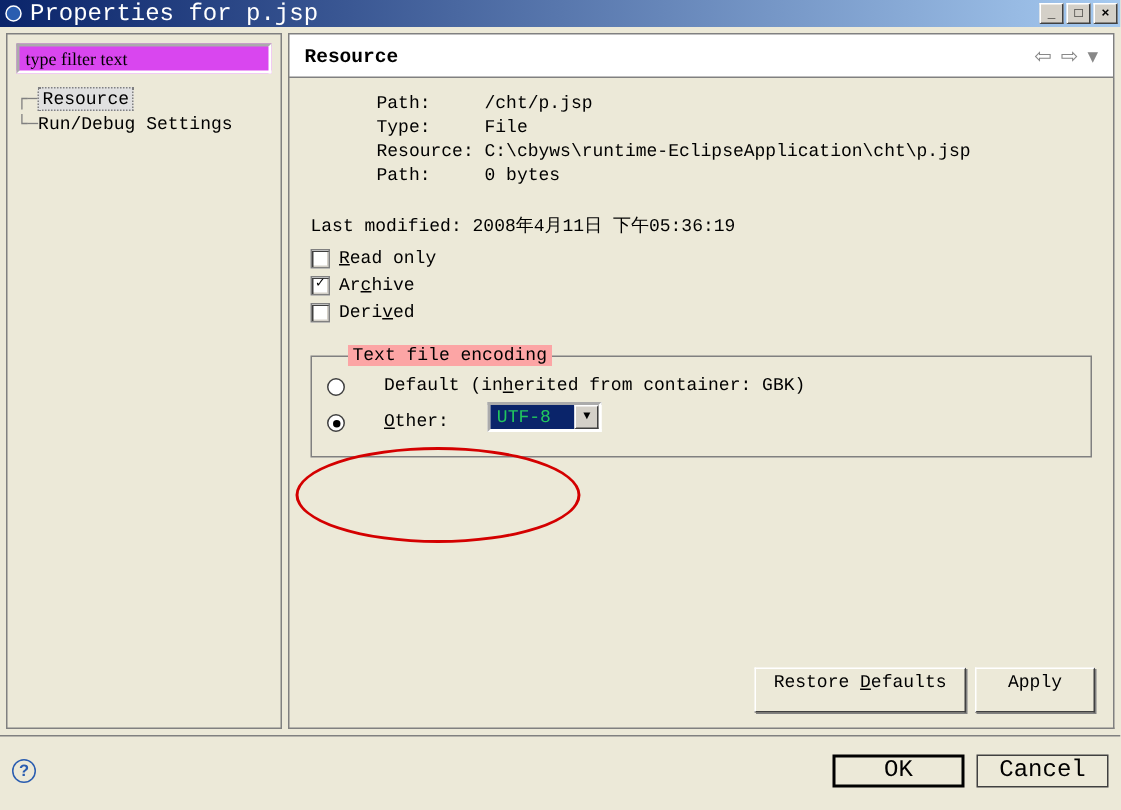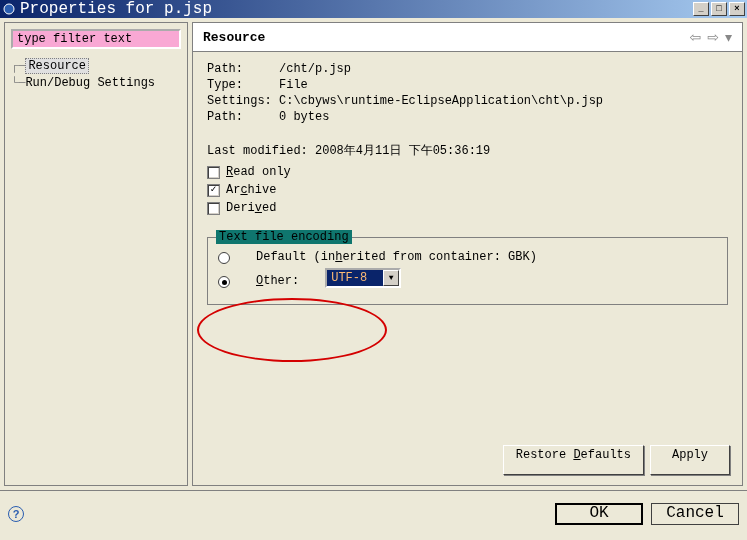--- a/index.html
+++ b/index.html
@@ -6,46 +6,46 @@
 body { font-family: "Microsoft Sans Serif", sans-serif; font-size: 11px; background: #ece9d8; width: 747px; height: 540px; overflow: hidden; }
 .mono { font-family: "Courier New", monospace; font-size: 16px; }
 
 .titlebar { height: 18px; background: linear-gradient(to right, #0a246a, #a6caf0); color: #fff; display: flex; align-items: center; padding: 0 2px; }
 .titlebar .icon { width: 14px; height: 14px; margin-right: 4px; display: inline-block; }
 .titlebar .spacer { flex: 1; }
 .titlebar .winbtn { width: 16px; height: 14px; background: #d4d0c8; border: 1px solid #fff; border-right-color: #404040; border-bottom-color: #404040; margin-left: 2px; text-align: center; line-height: 11px; font-size: 9px; color: #000; font-family: Arial; font-weight: bold; }
 
 .client { display: flex; height: 472px; }
 .leftpane { width: 184px; border: 1px solid #808080; margin: 4px 2px 4px 4px; background: #ece9d8; padding: 6px; }
-.filter { width: 100%; height: 20px; border: 2px inset #fff; padding: 2px 4px; font-family: Liberation Mono, monospace; font-size: 12px; background: #f9a8d4; }
+.filter { width: 100%; height: 20px; border: 2px inset #fff; padding: 2px 4px; font-family: Liberation Serif, serif; font-size: 12px; background: #d946ef; }
 .tree { margin-top: 8px; }
 .tree-item { padding: 1px 0; font-family: "Courier New", monospace; font-size: 12px; cursor: default; }
 .tree-item.sel { background: #e0e0e0; border: 1px dotted #808080; padding: 0 2px; display: inline-block; }
 .tree-line { color: #808080; }
 
 .rightpane { flex: 1; margin: 4px 4px 4px 2px; display: flex; flex-direction: column; }
 .header { height: 30px; background: #fff; border: 1px solid #808080; display: flex; align-items: center; padding: 0 10px; }
 .header h1 { font-family: "Courier New", monospace; font-size: 13px; font-weight: bold; flex: 1; }
 .navbtn { color: #888; margin-left: 6px; font-size: 14px; }
 
 .content { flex: 1; border: 1px solid #808080; border-top: none; padding: 10px 14px; position: relative; font-family: "Courier New", monospace; font-size: 12px; }
-.kv-row { display: flex; margin-bottom: 2px; }
+.kv-row { display: flex; margin-bottom: 2px; margin-left: 44px; }
 .kv-key { width: 72px; }
 .lastmod { margin-top: 18px; margin-bottom: 6px; }
 .chk-row { display: flex; align-items: flex-end; margin: 4px 0; }
 .chk { width: 13px; height: 13px; background: #fff; border: 1px solid #808080; box-shadow: inset 1px 1px 0 #404040, inset -1px -1px 0 #d4d0c8; margin-right: 6px; text-align: center; line-height: 10px; font-size: 10px; }
 
 .fieldset { border: 1px solid #808080; margin-top: 22px; padding: 8px 10px 12px; position: relative; }
-.fieldset-legend { position: absolute; top: -8px; left: 8px; background: #0f766e; padding: 0 3px; font-family: "Courier New", monospace; font-size: 12px; }
+.fieldset-legend { position: absolute; top: -8px; left: 24px; background: #fca5a5; padding: 0 3px; font-family: "Courier New", monospace; font-size: 12px; }
 .radio-row { display: flex; align-items: flex-end; margin: 4px 0; gap: 20px; }
 .radio { width: 12px; height: 12px; border: 1px solid #404040; border-radius: 50%; background: #fff; margin-right: 6px; display: flex; align-items: center; justify-content: center; }
 .radio.sel::after { content: ""; width: 5px; height: 5px; background: #000; border-radius: 50%; }
 
 .combo { display: inline-flex; align-items: center; height: 20px; background: #fff; border: 2px inset #fff; margin-left: 6px; }
-.combo-val { background: #0a246a; color: #fdba74; padding: 1px 4px; min-width: 56px; font-family: "Courier New", monospace; font-size: 12px; }
+.combo-val { background: #0a246a; color: #22c55e; padding: 1px 4px; min-width: 56px; font-family: "Courier New", monospace; font-size: 12px; }
 .combo-btn { width: 16px; height: 16px; background: #d4d0c8; border: 1px solid #fff; border-right-color: #404040; border-bottom-color: #404040; text-align: center; line-height: 13px; font-size: 8px; }
 
 .ellipse { position: absolute; border: 2px solid #d40000; border-radius: 50%; width: 190px; height: 64px; left: 4px; top: 246px; pointer-events: none; }
 
 .btnrow-rd { position: absolute; right: 12px; bottom: 10px; display: flex; gap: 6px; }
 .btn { height: 30px; padding: 0 12px; background: #ece9d8; border: 1px solid #fff; border-right-color: #404040; border-bottom-color: #404040; box-shadow: 1px 1px 0 #808080; font-family: "Courier New", monospace; font-size: 12px; line-height: 19px; min-width: 80px; text-align: center; }
 
 .statusbar { height: 46px; background: #ece9d8; border-top: 1px solid #808080; display: flex; align-items: center; padding: 0 8px; }
 .help { width: 16px; height: 16px; border: 1px solid #2a5db0; border-radius: 50%; color: #2a5db0; text-align: center; line-height: 14px; font-weight: bold; font-size: 11px; }
 .statusbar .spacer { flex: 1; }
@@ -94,21 +94,21 @@
     <div class="content">
       <div class="kv-row">
           <span class="kv-key">Path:</span>
           <span>/cht/p.jsp</span>
         </div>
       <div class="kv-row">
           <span class="kv-key">Type:</span>
           <span>File</span>
         </div>
       <div class="kv-row">
-          <span class="kv-key">Settings:</span>
+          <span class="kv-key">Resource:</span>
           <span>C:\cbyws\runtime-EclipseApplication\cht\p.jsp</span>
         </div>
       <div class="kv-row">
           <span class="kv-key">Path:</span>
           <span>0 bytes</span>
         </div>
 
       <div class="lastmod">Last modified: 2008年4月11日 下午05:36:19</div>
 
       <div class="chk-row">

